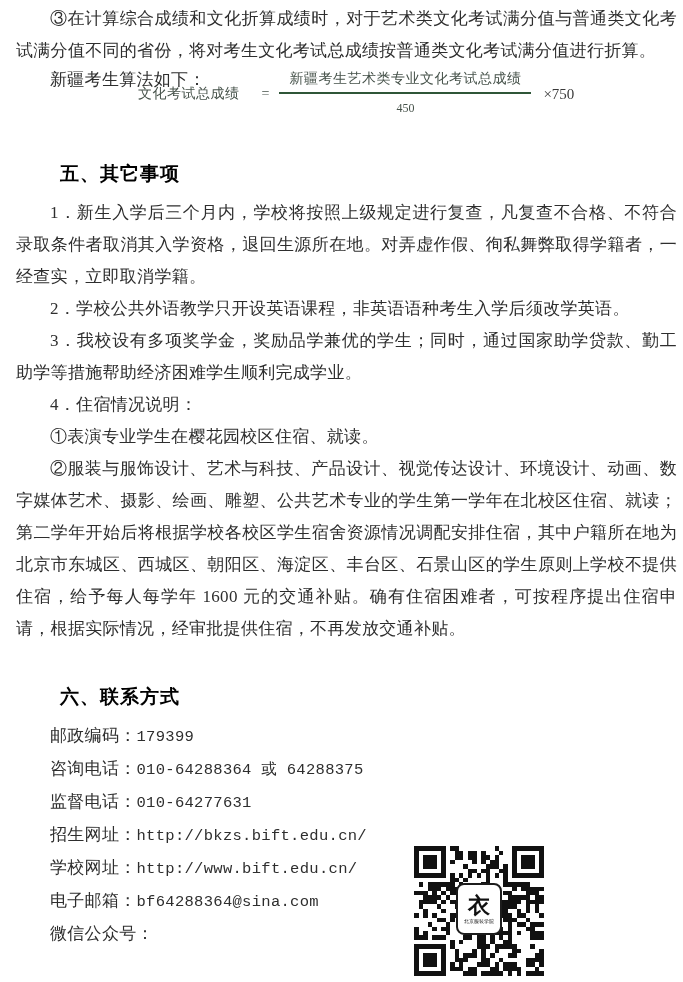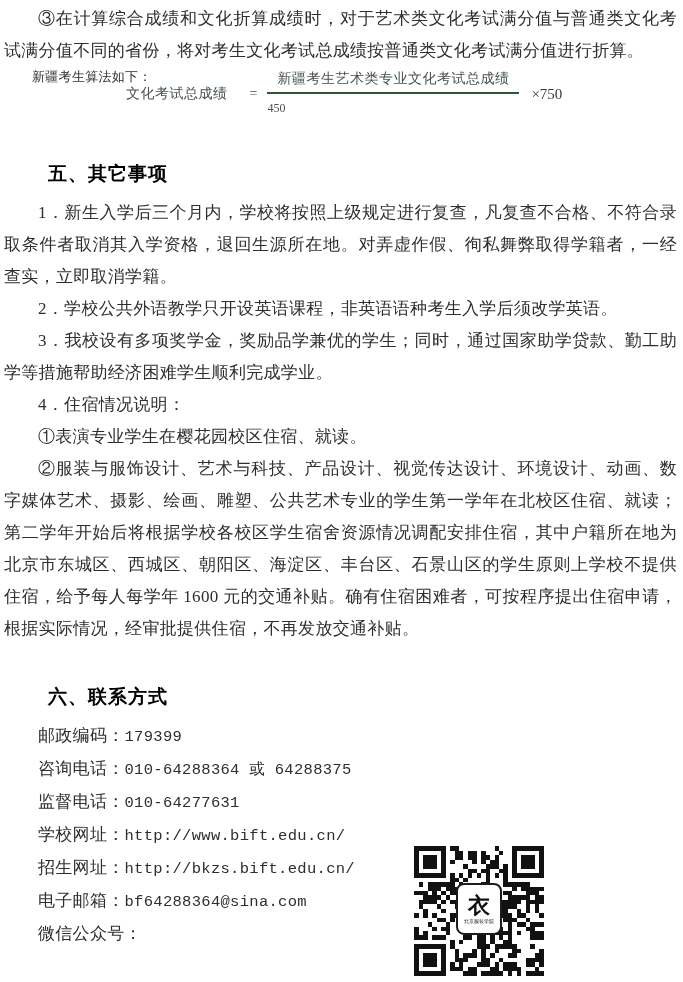--- a/index.html
+++ b/index.html
@@ -1,32 +1,32 @@
 <!DOCTYPE html>
 <html><head>
 <meta charset="utf-8">
 <style>
   html,body { margin:0; padding:0; }
   body {
     width:683px; height:982px; background:#ffffff; position:relative; overflow:hidden;
     font-family:"Liberation Serif","DejaVu Serif",serif;
     color:#2e2e2e;
   }
-  .doc { padding:3px 6px 0 4px; }
+  .doc { padding:3px 6px 0 16px; }
   p.body-p {
     margin:0; font-size:17px; line-height:32px; text-align:justify;
     text-indent:2em; letter-spacing:0.3px; word-break:break-all;
   }
   
   .formula-row { position:relative; height:60px; margin-top:0; }
-  .xj-label { position:absolute; left:28px; top:1px; font-size:13px; letter-spacing:0.3px; }
+  .xj-label { position:absolute; left:34px; top:1px; font-size:17px; letter-spacing:0.3px; }
   .formula { position:absolute; left:122px; top:2px; display:flex; align-items:center; color:#46524a; }
   .f-lhs { font-size:14px; letter-spacing:0.5px; margin-right:22px; }
   .f-eq  { font-size:14px; margin-right:10px; }
-  .fraction { display:flex; flex-direction:column; }
+  .fraction { display:flex; flex-direction:column; align-items:center; }
   .f-num { font-size:14px; line-height:20px; padding:0 10px 3px 10px; letter-spacing:0.5px; }
   .f-bar { height:2px; background:#2f5638; align-self:stretch; }
   .f-den { font-size:12px; line-height:22px; padding-top:3px; }
   .f-mult { font-size:15px; color:#3a3a3a; margin-left:12px; }
   
   h2.sec {
     margin:0 0 9px 44px; font-size:19px; line-height:28px; font-weight:bold;
     color:#000; letter-spacing:1px; font-family:"Liberation Sans","DejaVu Sans",sans-serif;
   }
   #heading-other { margin-top:33px; }
@@ -85,24 +85,24 @@
     <div class="contact-row">
       <span class="contact-label">邮政编码：</span><span class="contact-value mono">179399</span>
     </div>
     <div class="contact-row">
       <span class="contact-label">咨询电话：</span><span class="contact-value mono">010-64288364 或 64288375</span>
     </div>
     <div class="contact-row">
       <span class="contact-label">监督电话：</span><span class="contact-value mono">010-64277631</span>
     </div>
     <div class="contact-row">
+      <span class="contact-label">招生网址：</span><span class="contact-value mono">http://bkzs.bift.edu.cn/</span>
+    </div>
+    <div class="contact-row">
       <span class="contact-label">学校网址：</span><span class="contact-value mono">http://www.bift.edu.cn/</span>
-    </div>
-    <div class="contact-row">
-      <span class="contact-label">招生网址：</span><span class="contact-value mono">http://bkzs.bift.edu.cn/</span>
     </div>
     <div class="contact-row">
       <span class="contact-label">电子邮箱：</span><span class="contact-value mono">bf64288364@sina.com</span>
     </div>
     <div class="contact-row">
       <span class="contact-label">微信公众号：</span><span class="contact-value"></span>
     </div>
   </div>
 
 </div>

